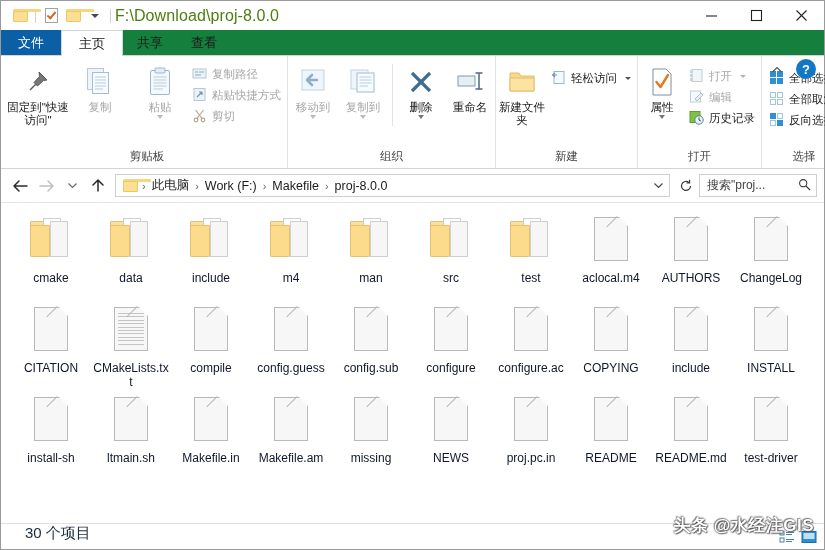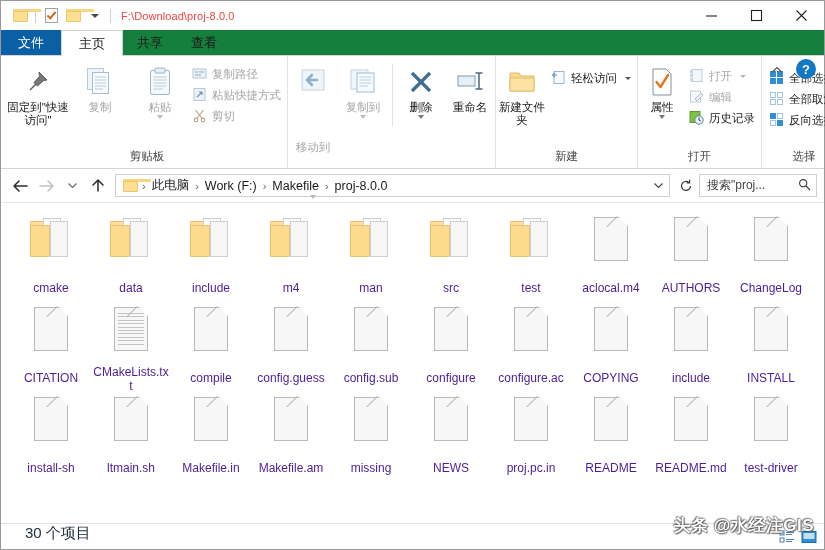--- a/index.html
+++ b/index.html
@@ -45,21 +45,21 @@
   }
   .prop-mini .check {
     width: 9px; height: 5px; border-left: 2px solid #d2691e; border-bottom: 2px solid #d2691e;
     transform: rotate(-50deg); margin-top: -3px;
   }
   .caret-down {
     width: 0; height: 0; border-left: 4px solid transparent; border-right: 4px solid transparent;
     border-top: 4px solid #4a4a4a;
   }
   .title-text {
-    font-size: 11px; color: #ef4444; margin-left: 6px; letter-spacing: .1px;
+    font-size: 16px; color: #4d7c0f; letter-spacing: .1px;
   }
   .wincontrols {
     position: absolute; right: 0; top: 0; height: 29px; display: flex;
   }
   .wc { width: 45px; height: 29px; display: flex; align-items: center; justify-content: center; }
   .wc svg { display: block; }
 
   
   .tabstrip {
     height: 26px; min-height: 26px; display: flex; align-items: stretch;
@@ -152,22 +152,22 @@
     flex: 1; background: #fff; border-top: 1px solid #e6e6e6;
     padding: 8px 4px 0 10px; position: relative; overflow: hidden;
   }
   .grid { display: flex; flex-wrap: wrap; align-content: flex-start; }
   .item {
     width: 80px; height: 90px; display: flex; flex-direction: column; align-items: center;
     padding-top: 4px;
   }
   .item .iconwrap { height: 52px; display: flex; align-items: flex-start; justify-content: center; padding-top: 2px; }
   .item .name {
-    font-size: 12px; color: #4c1d95; text-align: center; line-height: 14px;
-    width: 78px; word-break: break-all; margin-top: 14px;
+    font-size: 12px; color: #0f172a; text-align: center; line-height: 14px;
+    width: 78px; word-break: break-all; margin-top: 4px;
   }
 
   
   .ic-folder { position: relative; width: 46px; height: 44px; }
   .ic-folder .back {
     position: absolute; left: 2px; top: 4px; width: 18px; height: 36px;
     background: #fbdf9a; border: 1px solid #e3c273; border-radius: 1px 0 0 1px;
   }
   .ic-folder .sheet1 {
     position: absolute; left: 15px; top: 1px; width: 18px; height: 38px;
@@ -361,21 +361,21 @@
             </span>
             <span>剪切</span>
           </div>
         </div>
       </div>
       <div class="gtitle">剪贴板</div>
     </div>
 
     <div class="rgroup">
       <div class="gbody">
-        <div class="bigbtn disabled" style="width:50px;gap:40px;">
+        <div class="bigbtn disabled" style="width:50px;">
           <div class="glyph">
             <svg width="30" height="28" viewBox="0 0 30 28">
               <rect x="4" y="2" width="22" height="20" fill="#eef5fb" stroke="#c4d4e1"></rect>
               <path d="M19 12 H10 M14 7 L9 12 L14 17" stroke="#8fb0cb" fill="none" stroke-width="2.6" stroke-linecap="round" stroke-linejoin="round"></path>
             </svg>
           </div>
           <div class="lbl">移动到</div>
           <div class="dropcaret dis"></div>
         </div>
         <div class="bigbtn disabled" style="width:50px;">

